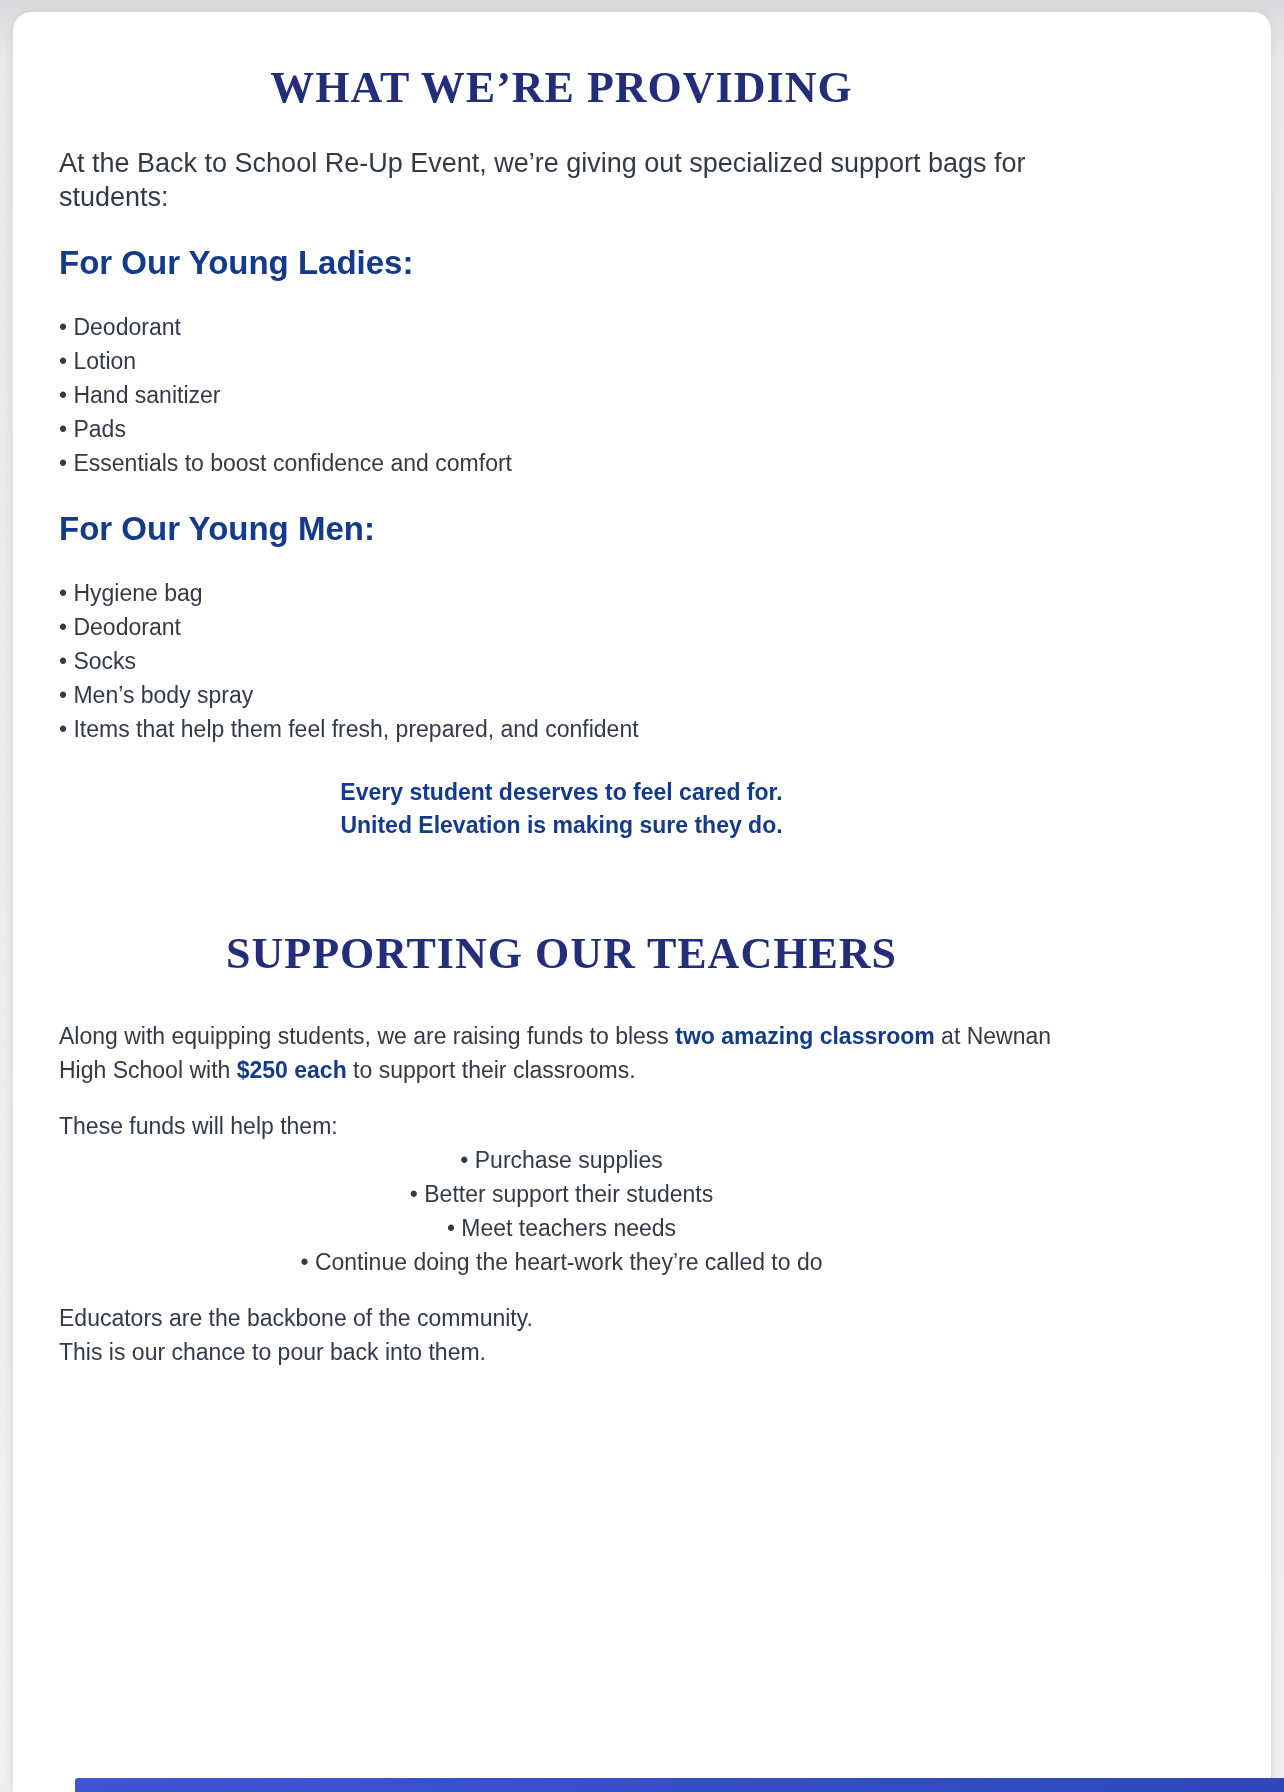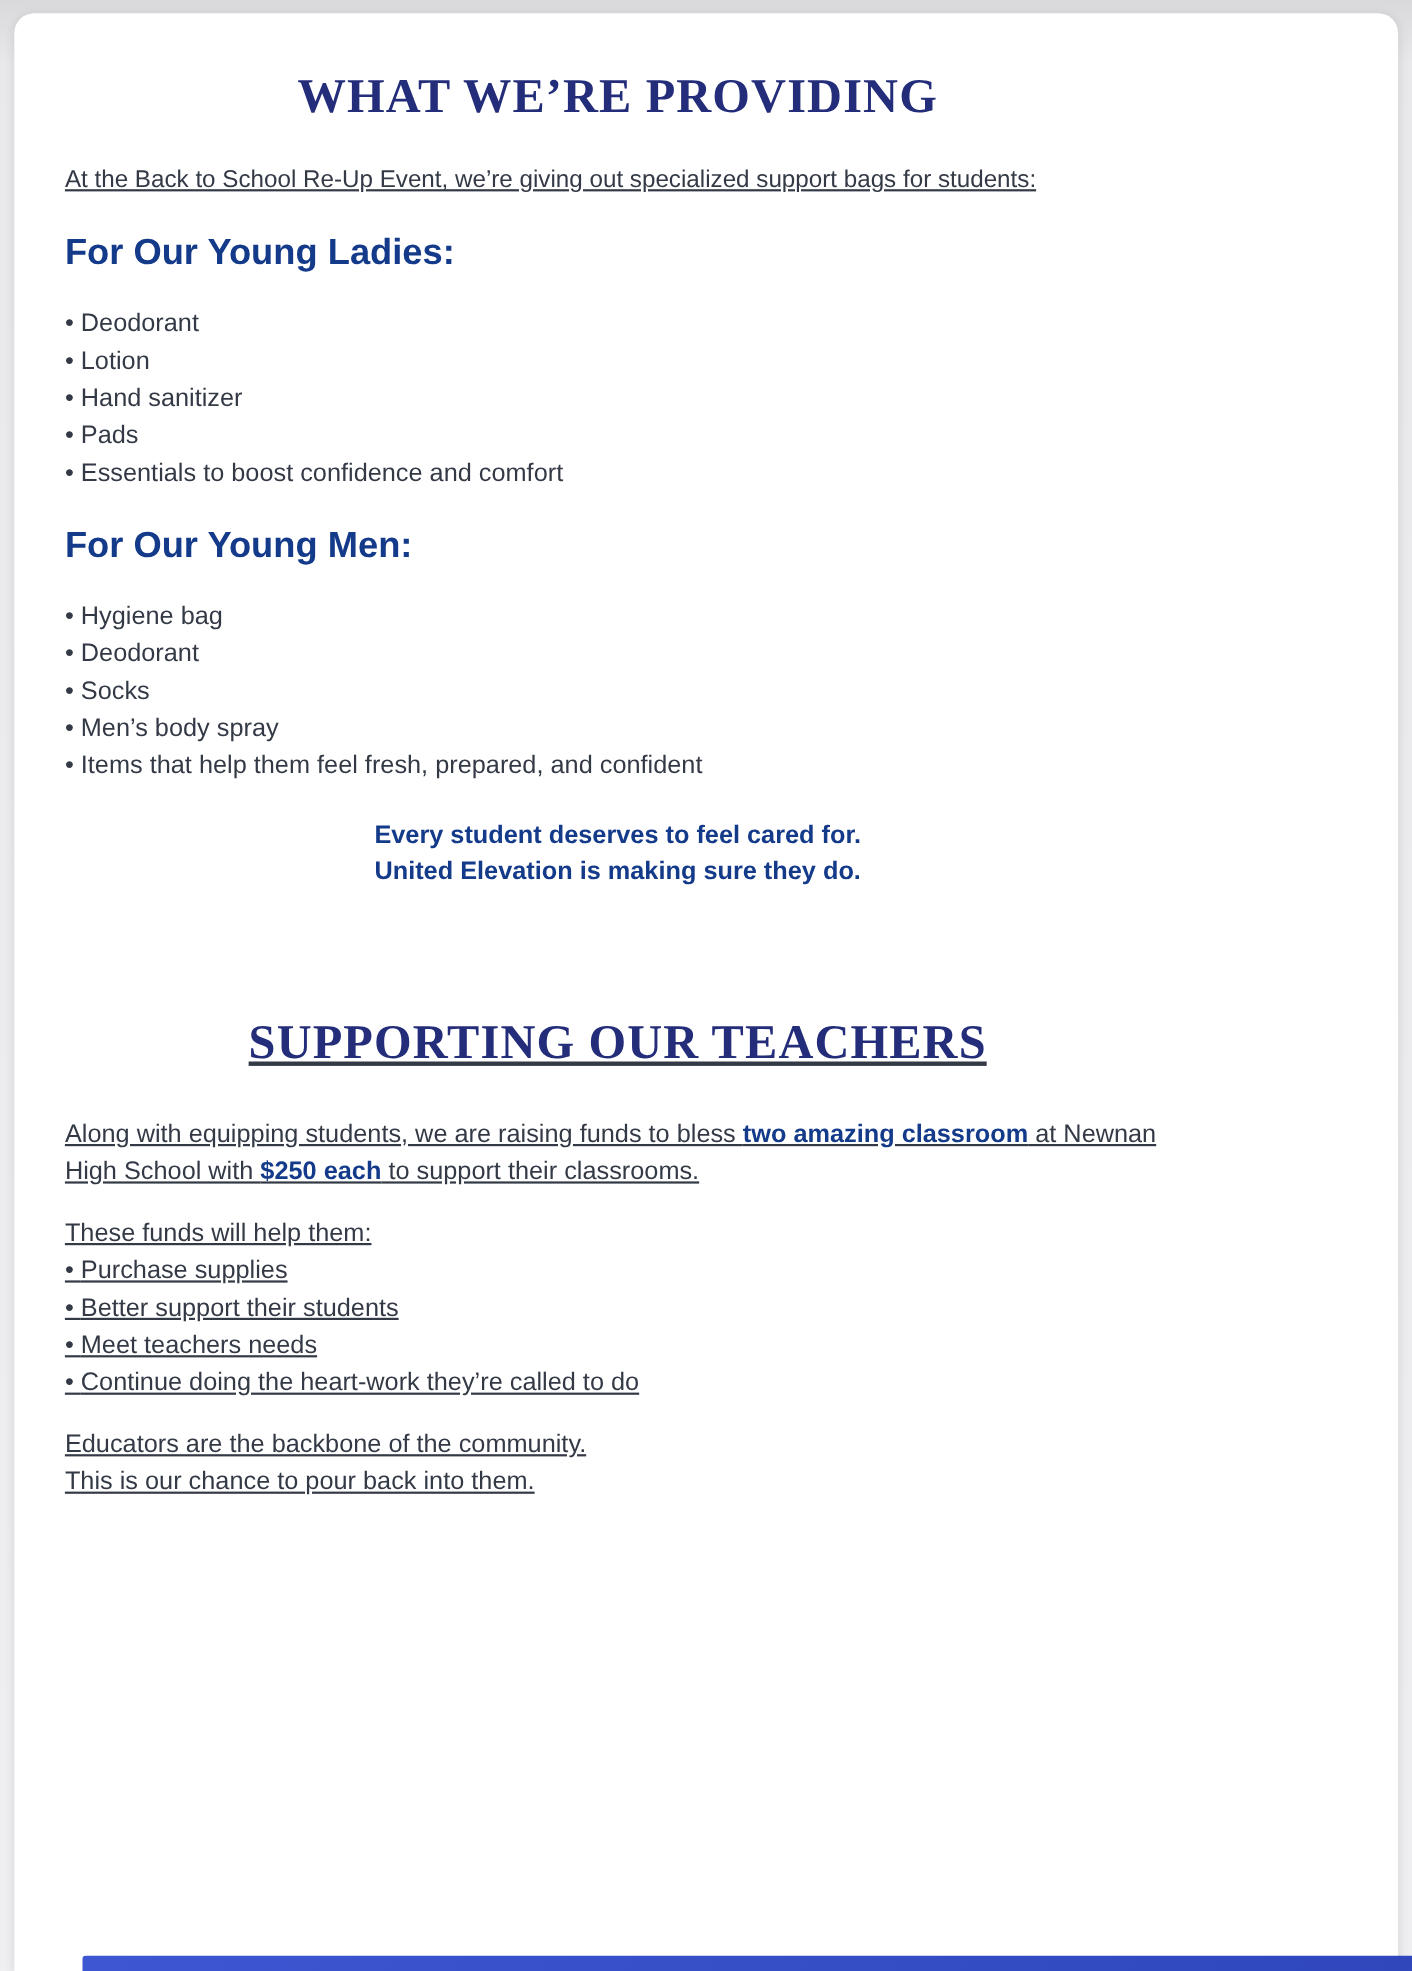--- a/index.html
+++ b/index.html
@@ -34,24 +34,23 @@
     font-family:"Liberation Serif","DejaVu Serif",serif;
     font-weight:700;
     font-size:44px;
     letter-spacing:1px;
     color:var(--title);
     text-align:center;
     margin:0 0 34px 0;
     line-height:1.1;
   }
   p.body-text{
-    font-size:22px;
+    font-size:27px;
     line-height:34px;
     margin:0 0 30px 0;
-    text-decoration:underline;
   }
   h2.sub-head{
     font-size:33px;
     font-weight:700;
     color:var(--subheading);
     margin:0 0 28px 0;
   }
   ul.bullets{
     list-style:none;
     margin:0 0 30px 0;
@@ -61,31 +60,31 @@
   }
   ul.bullets li::before{content:"• ";}
   .callout{
     font-size:23px;
     font-weight:700;
     color:var(--subheading);
     text-align:center;
     line-height:33px;
     margin:26px 0 0 0;
   }
-  .teachers{margin-top:116px;text-decoration:underline;}
+  .teachers{margin-top:88px;}
   .teachers h1.big-title{margin-bottom:40px;}
   .para{
     font-size:23px;
     line-height:34px;
     margin:0 0 22px 0;
   }
   .para strong{color:var(--subheading);font-weight:700;}
   .funds-block{margin:0 0 22px 0;}
   .funds-block p{margin:0;font-size:23px;line-height:34px;}
-  .funds-block ul.bullets{margin:0;}
+  .funds-block ul.bullets{margin:0;text-align:center;}
   .closing{
     font-size:23px;
     line-height:34px;
     margin:0;
   }
   .footer-bar{
     margin:auto 16px 0 -30px;
     width:1226px;
     height:14px;
     align-self:flex-start;

